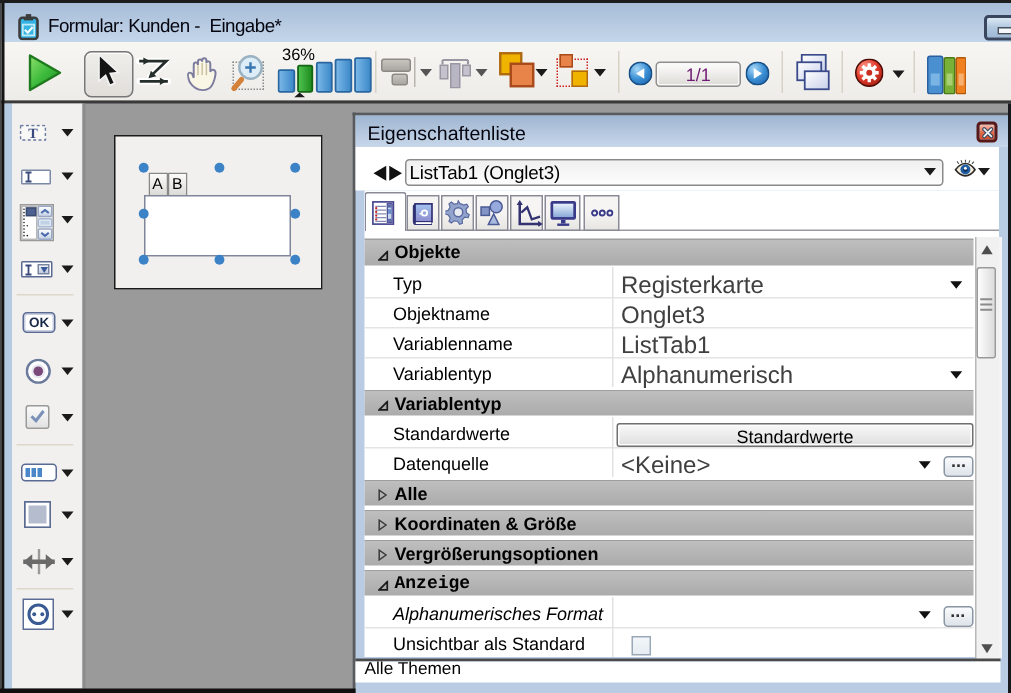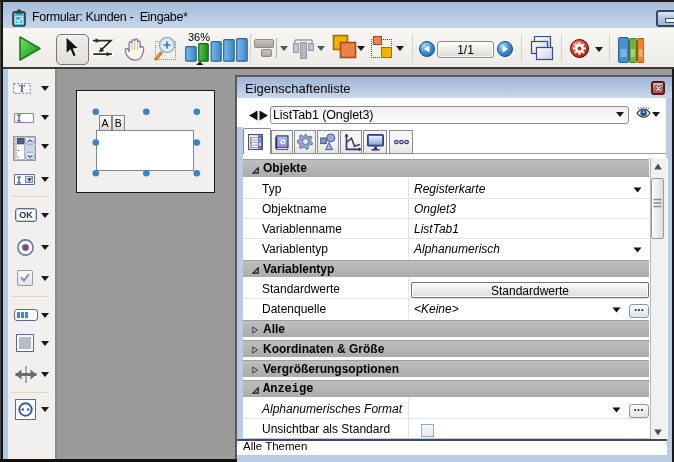--- a/index.html
+++ b/index.html
@@ -6,21 +6,21 @@
   html,body { width:674px; height:462px; overflow:hidden; }
   body { font-family:"Liberation Sans", sans-serif; position:relative; background:#9a9a9a; }
   .abs { position:absolute; }
   .dd { position:absolute; width:0; height:0; border-left:4px solid transparent; border-right:4px solid transparent; border-top:5px solid #1a1a1a; }
   .vsep { position:absolute; width:1px; background:#d6d2c6; }
   .sechdr { position:absolute; left:243px; width:405.5px; height:17.5px; background:linear-gradient(#bebebe,#ababab); border-top:1px solid #9e9e9e; }
   .shl { position:absolute; left:263px; font-size:12px; font-weight:bold; color:#000; }
   .exp { position:absolute; }
   .rsep { position:absolute; left:243px; width:405.5px; height:1px; background:#e4e4e4; }
   .pname { position:absolute; left:262px; font-size:12px; color:#000; }
-  .pval { position:absolute; left:414px; font-size:12px; color:#000000;font-style:italic; }
+  .pval { position:absolute; left:414px; font-size:16px; color:#404040; }
 </style>
 </head>
 <body>
 
 <div class="abs" style="left:0;top:0;width:674px;height:28px;background:linear-gradient(#a4bad6,#c4d6ea);"></div>
 <div class="abs" style="left:0;top:0;width:674px;height:2px;background:#1c1c1c;"></div>
 
 <svg class="abs" style="left:11.5px;top:9px" width="14" height="18" viewBox="0 0 14 18">
   <rect x="1" y="2.8" width="12" height="14.2" rx="2" fill="#35b4e4" stroke="#3c3c3c" stroke-width="1.7"></rect>
   <rect x="3.2" y="7.4" width="7.6" height="7.2" fill="none" stroke="#bfeaf8" stroke-width="1.2"></rect>
@@ -140,21 +140,21 @@
       <radialGradient id="bsph" cx="0.35" cy="0.3" r="0.9">
         <stop offset="0" stop-color="#a8d8f8"></stop>
         <stop offset="0.5" stop-color="#3b8fd4"></stop>
         <stop offset="1" stop-color="#1a5fa8"></stop>
       </radialGradient>
     </defs>
   <circle cx="8" cy="8" r="7.5" fill="url(#bsph)" stroke="#174f86"></circle>
   <path d="M10.5 4.5 v7 l-5.5 -3.5 z" fill="#fff"></path>
 </svg>
 <div class="abs" style="left:437px;top:41px;width:57px;height:17px;border:1px solid #8f8f8f;border-radius:3px;background:linear-gradient(#fdfdfd,#dddbd6);box-shadow:inset 0 0 0 1px #f8f8f8;"></div>
-<div class="abs" style="left:437px;top:43px;width:57px;text-align:center;font-size:12px;color:#000000;">1/1</div>
+<div class="abs" style="left:437px;top:43px;width:57px;text-align:center;font-size:12px;color:#701a75;">1/1</div>
 <svg class="abs" style="left:497px;top:41px" width="16" height="16" viewBox="0 0 16 16">
   <circle cx="8" cy="8" r="7.5" fill="url(#bsph)" stroke="#174f86"></circle>
   <path d="M5.5 4.5 v7 l5.5 -3.5 z" fill="#fff"></path>
 </svg>
 
 <div class="vsep" style="left:521px;top:34px;height:28px;"></div>
 
 <svg class="abs" style="left:528px;top:36px" width="26" height="25" viewBox="0 0 26 25">
   <defs>
       <linearGradient id="wgr" x1="0" y1="0" x2="1" y2="1">

